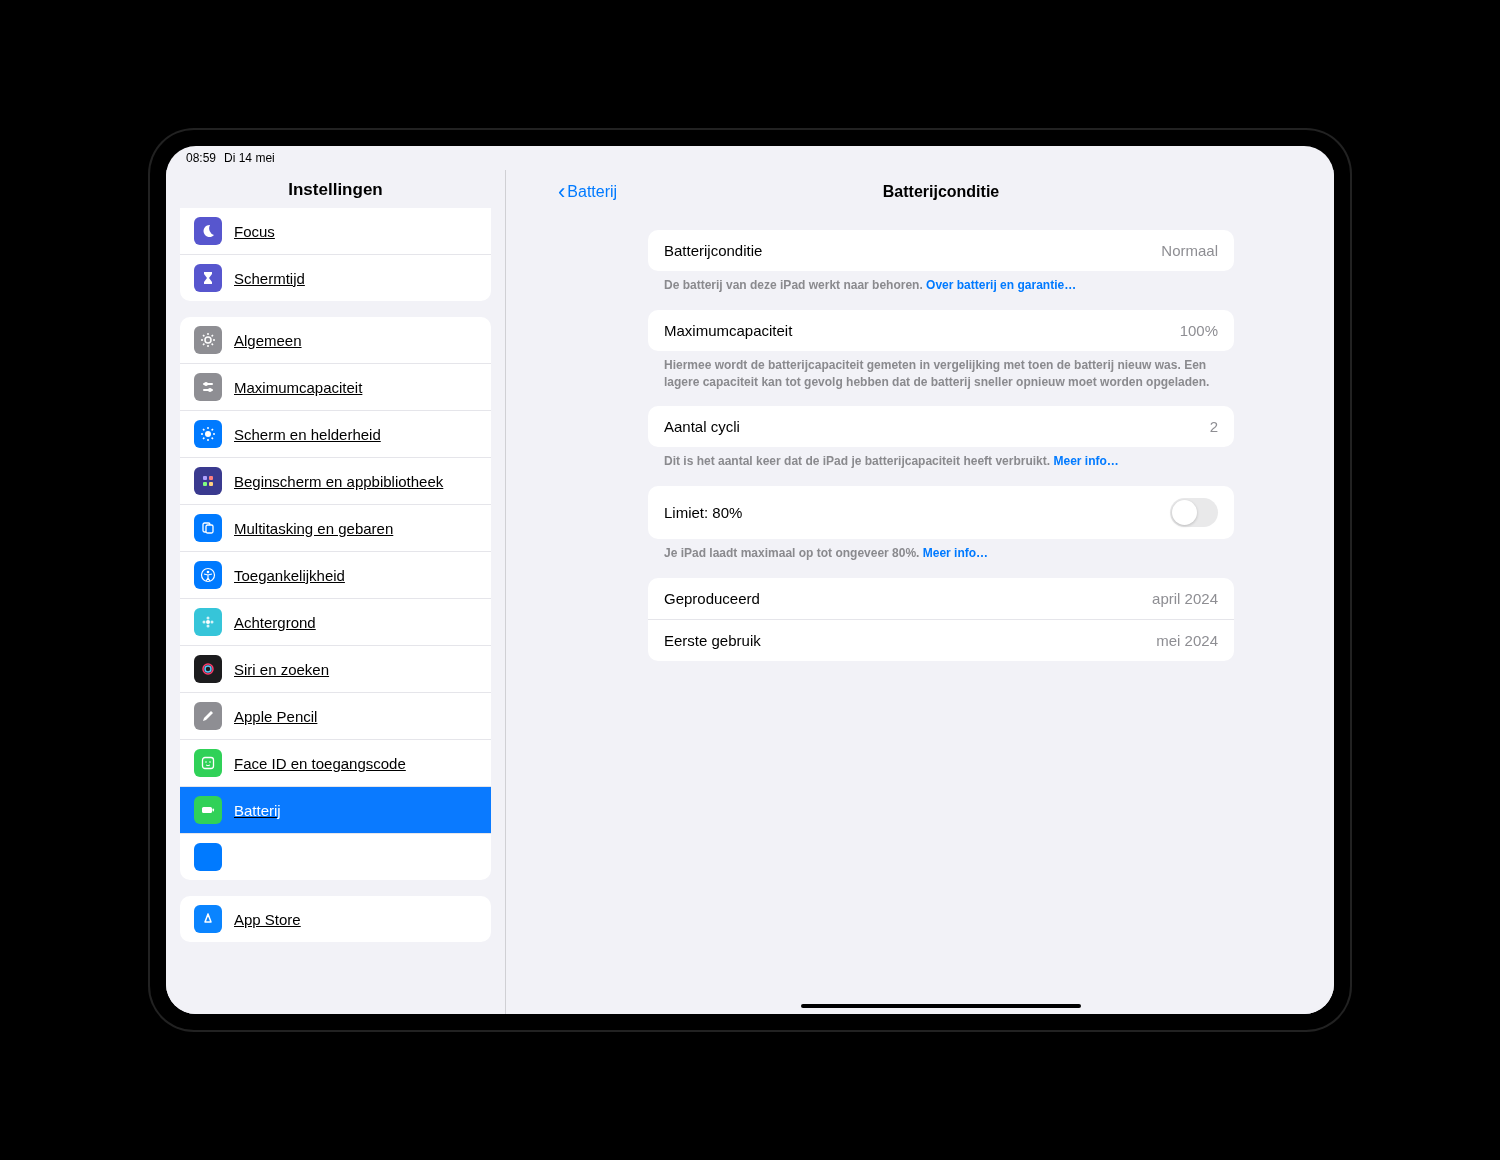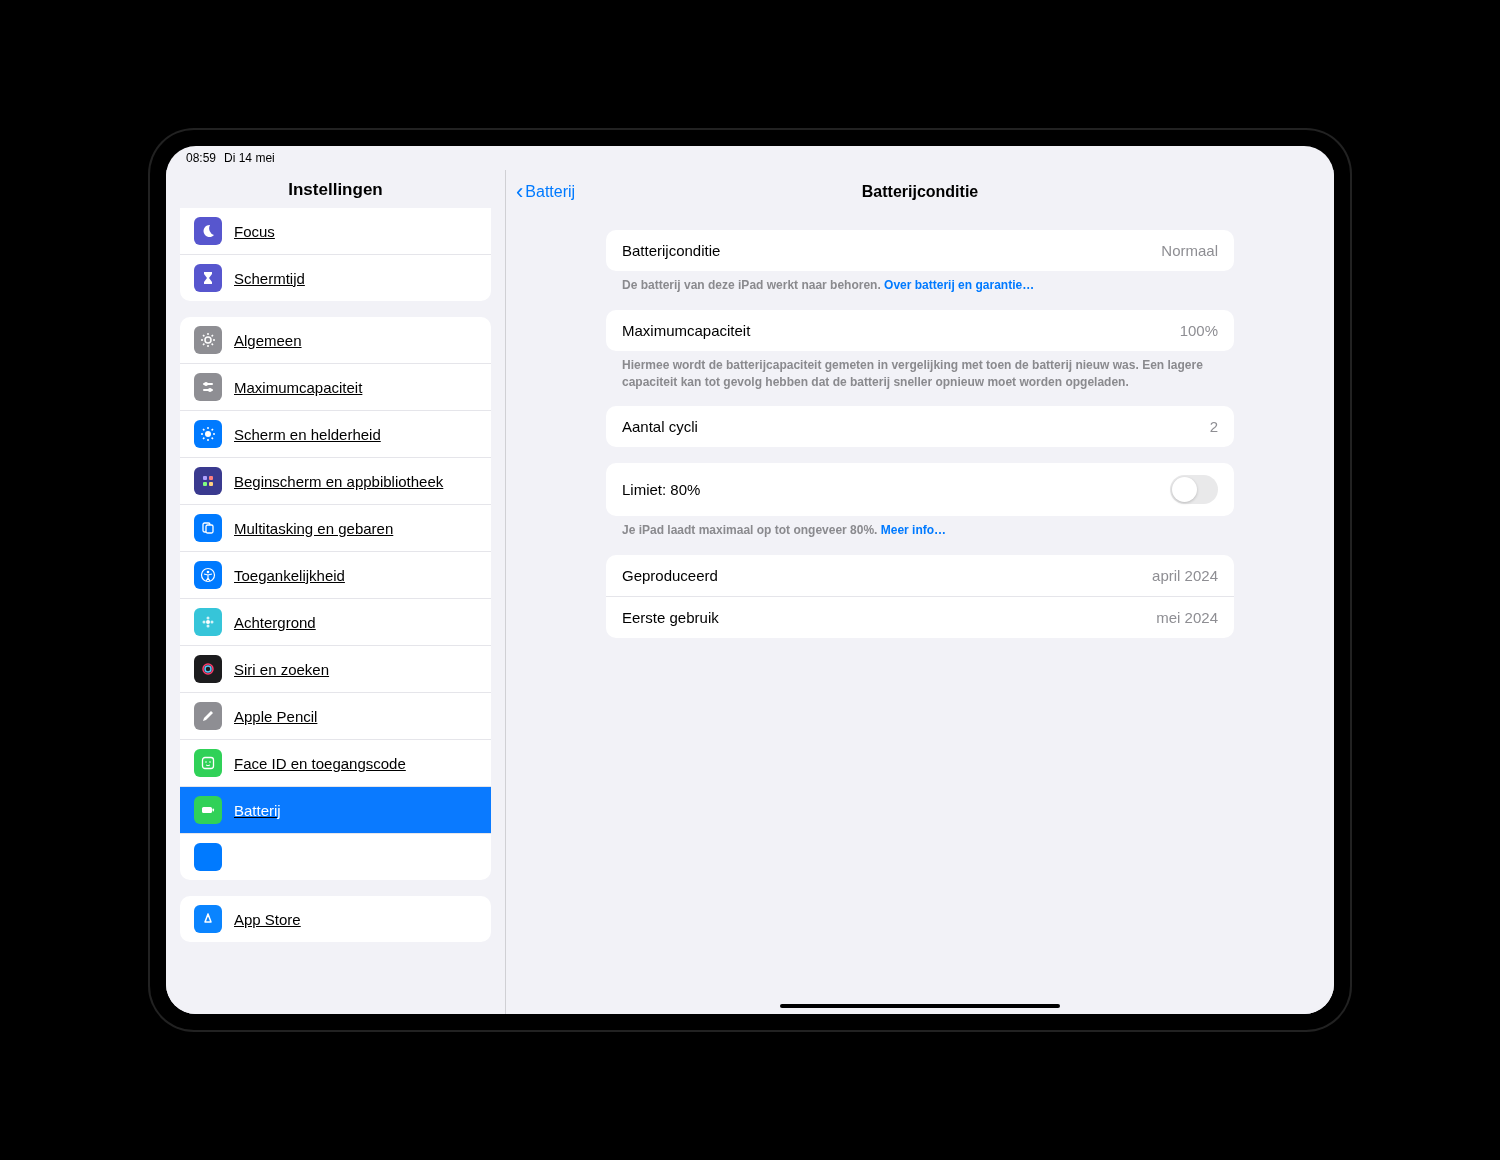--- a/index.html
+++ b/index.html
@@ -35,21 +35,21 @@
     display: flex;
     justify-content: space-between;
     align-items: center;
     padding: 7px 20px;
     font-size: 12px;
     font-weight: 500;
     color: #000;
   }
   .status-left { display: flex; gap: 8px; }
   .status-right { display: flex; align-items: center; gap: 4px; font-size: 11px; margin-top: 44px; }
-  .content { flex: 1; display: flex; overflow: hidden; }
+  .content { flex: 1; display: flex; overflow: hidden; gap: 42px; }
   .sidebar {
     width: 340px;
     background: #f2f2f7;
     border-right: 1px solid #d0d0d4;
     overflow-y: auto;
     display: flex;
     flex-direction: column;
   }
   .sidebar-title {
     text-align: center;
@@ -385,20 +385,23 @@
           </div>
         </div>
         <div class="footer-text">Hiermee wordt de batterijcapaciteit gemeten in vergelijking met toen de batterij nieuw was. Een lagere capaciteit kan tot gevolg hebben dat de batterij sneller opnieuw moet worden opgeladen.</div>
 
         <div class="detail-group">
           <div class="detail-row">
             <span class="detail-label">Aantal cycli</span>
             <span class="detail-value">2</span>
           </div>
         </div>
+        <div class="footer-text">
+          <span>Dit is het aantal keer dat de iPad je batterijcapaciteit heeft verbruikt. </span><a href="#">Meer info…</a>
+        </div>
 
         <div class="detail-group">
           <div class="detail-row">
             <span class="detail-label">Limiet: 80%</span>
             <div class="toggle"></div>
           </div>
         </div>
         <div class="footer-text">
           <span>Je iPad laadt maximaal op tot ongeveer 80%. </span><a href="#">Meer info…</a>
         </div>

